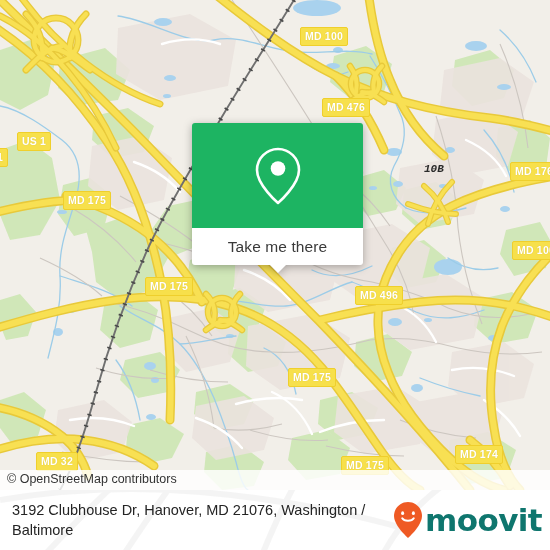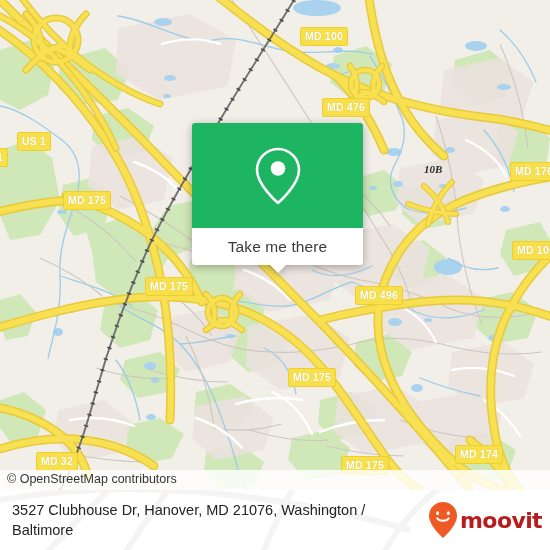--- a/index.html
+++ b/index.html
@@ -48,21 +48,21 @@
     font-weight: bold;
     letter-spacing: 0.2px;
     line-height: 13px;
     padding: 1.5px 4px 2px 4px;
     white-space: nowrap;
     text-shadow: 0 0 1px rgba(150,120,0,0.35);
     z-index: 20;
   }
   .exit-label {
     position: absolute;
-    font-family: Liberation Serif, serif;
+    font-family: Liberation Mono, monospace;
     font-size: 11px;
     font-style: italic;
     font-weight: bold;
     color: #2b2b2b;
     white-space: nowrap;
     z-index: 20;
   }
 
   
   #attribution {
@@ -160,23 +160,23 @@
     max-width: 405px;
   }
   #brand {
     display: flex;
     align-items: center;
     gap: 2px;
     flex: none;
   }
   #brand-wordmark {
     font-family: "DejaVu Sans", sans-serif;
-    font-size: 22px;
+    font-size: 31px;
     font-weight: bold;
-    color: #b91c1c;
+    color: #0f766e;
     letter-spacing: -0.6px;
     line-height: 31px;
   }
 </style>
 </head>
 <body>
 
 <div id="screen">
 
   <div id="map">
@@ -520,21 +520,21 @@
       <g fill="none" stroke="#4a4a4a" stroke-width="6">
         <path d="M40,560 C90,505 150,450 210,400 C270,350 330,310 400,280"></path>
         <path d="M120,560 C160,500 200,440 250,395 C300,350 355,320 420,300"></path>
         <path d="M260,560 C280,510 300,470 330,430 C365,385 410,355 460,335"></path>
         <path d="M0,500 C60,490 130,486 200,492 C270,498 340,510 410,530"></path>
         <path d="M380,560 C400,520 430,490 470,468"></path>
       </g>
     </svg>
 
     <div id="footer-inner">
-      <div id="footer-address">3527 Clubhouse Dr, Hanover, MD 21076, Washington / Baltimore</div>
+      <div id="footer-address">3192 Clubhouse Dr, Hanover, MD 21076, Washington / Baltimore</div>
       <div id="brand">
         <svg width="30" height="38" viewBox="0 0 30 38">
           <path d="M15,1 C7.3,1 1,7.2 1,14.8 C1,25 15,37 15,37 C15,37 29,25 29,14.8
                    C29,7.2 22.7,1 15,1 Z" fill="#ef5a24"></path>
           <ellipse cx="9.6" cy="12.2" rx="1.5" ry="1.9" fill="#ffffff"></ellipse>
           <ellipse cx="20.4" cy="12.2" rx="1.5" ry="1.9" fill="#ffffff"></ellipse>
           <path d="M9.2,17.2 C11.2,20.6 18.8,20.6 20.8,17.2" fill="none" stroke="#ffffff" stroke-width="1.9" stroke-linecap="round"></path>
         </svg>
         <span id="brand-wordmark">moovit</span>
       </div>

